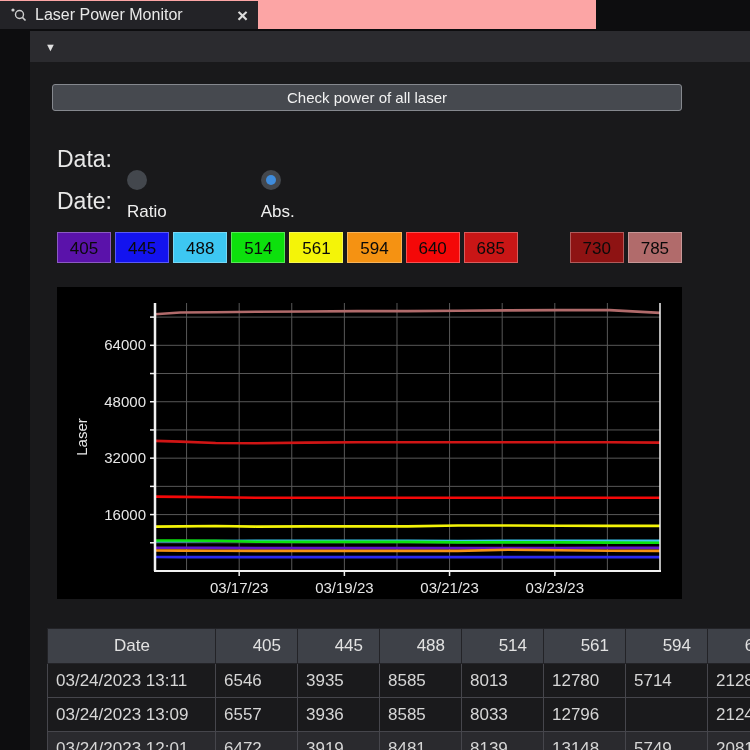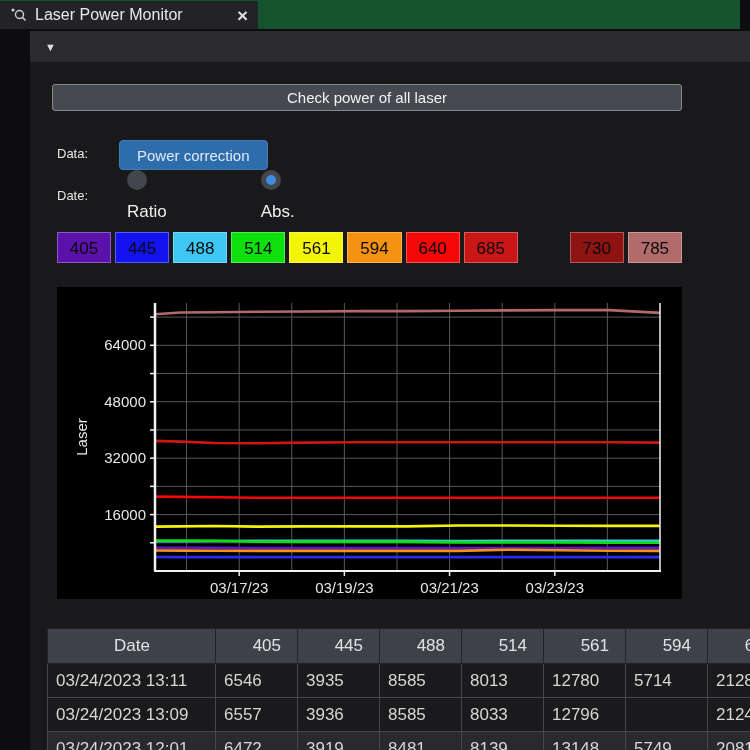--- a/index.html
+++ b/index.html
@@ -1,34 +1,34 @@
 <!DOCTYPE html>
 <html><head>
 <meta charset="utf-8">
 <style>
   html,body{margin:0;padding:0;}
   body{width:750px;height:750px;overflow:hidden;position:relative;background:#0d0d0f;
        font-family:"Liberation Sans",sans-serif;color:#e8e8e8;}
   
-  .tabbar{position:absolute;top:0;left:0;width:740px;height:29px;background:#14532d;}
+  .tabbar{position:absolute;top:0;left:0;width:596px;height:29px;background:#fca5a5;}
   .tab{position:absolute;left:0;top:1px;height:28px;width:258px;background:#232327;
        display:flex;align-items:center;gap:8px;padding:0 10px;box-sizing:border-box;
        font-size:16px;color:#e8e8e8;}
   .tab-close{margin-left:auto;font-size:19px;font-weight:bold;color:#dcdcdc;line-height:1;}
   
   .panel-header{position:absolute;top:31px;left:30px;width:720px;height:31px;background:#2b2b2f;
        display:flex;align-items:center;gap:14px;padding-left:15px;box-sizing:border-box;
        font-size:17px;color:#f0f0f0;}
   .tri{font-size:11px;color:#e0e0e0;}
   
   .content{position:absolute;top:62px;left:30px;width:720px;height:688px;background:#19191b;overflow:hidden;}
   .check-btn{position:absolute;left:22px;top:22px;width:630px;height:27px;background:#46494f;
        border:1px solid #85888e;border-radius:3px;color:#f2f2f2;font-size:15px;
        font-family:"Liberation Sans",sans-serif;}
-  .row-label{position:absolute;font-size:13px;color:#e8e8e8;}
+  .row-label{position:absolute;font-size:23px;color:#e8e8e8;}
   .data-buttons{position:absolute;left:89px;top:78px;display:flex;gap:15px;}
   .blue-btn{height:30px;padding:0 17px;background:#2e6cab;border:1px solid #3f7cba;border-radius:4px;
        color:#dfeaf5;font-size:15px;font-family:"Liberation Sans",sans-serif;}
   .value-options{position:absolute;left:97px;top:119px;height:30px;display:flex;align-items:center;}
   .radio-opt{display:flex;align-items:flex-start;gap:12px;margin-right:94px;flex-direction:column;}
   .radio{width:20px;height:20px;border-radius:50%;background:#43474d;position:relative;display:inline-block;}
   .radio.sel::after{content:'';position:absolute;left:5px;top:5px;width:10px;height:10px;
        border-radius:50%;background:#3f8cdc;}
   .rlabel{font-size:17px;color:#efefef;}
   .swatch-row{position:absolute;left:27px;top:170px;width:625px;height:31px;display:flex;gap:4px;}
@@ -63,21 +63,20 @@
 
 <div class="panel-header">
   <span class="tri">▼</span>
 </div>
 
 <div class="content">
   <button class="check-btn">Check power of all laser</button>
 
   <span class="row-label" style="left:27px;top:84px;">Data:</span>
   <div class="data-buttons">
-      <button class="blue-btn">Power correction</button>
     </div>
 
   <span class="row-label" style="left:27px;top:126px;">Date:</span>
   <div class="value-options">
       <div class="radio-opt">
         <span class="radio"></span>
         <span class="rlabel">Ratio</span>
       </div>
       <div class="radio-opt">
         <span class="radio sel"></span>

